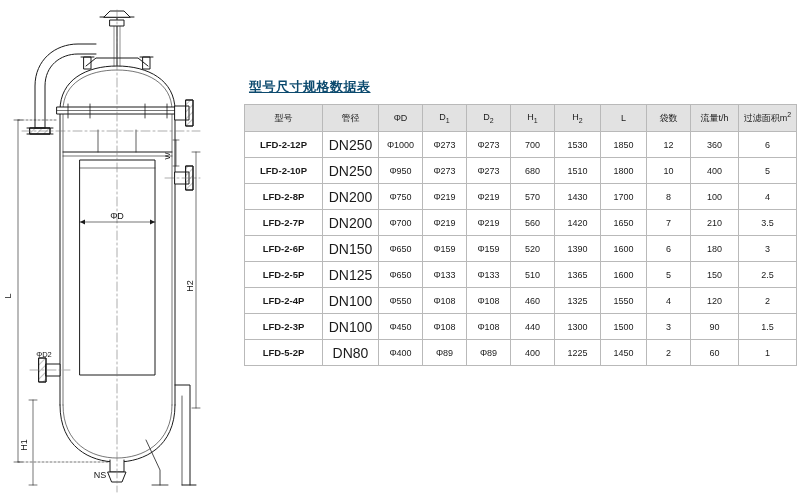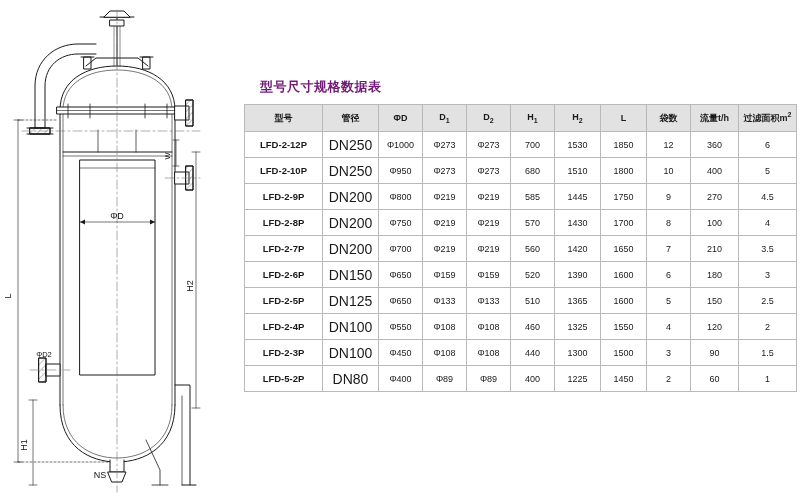--- a/index.html
+++ b/index.html
@@ -34,44 +34,45 @@
   
   .table-panel {
     position: absolute;
     left: 244px;
     top: 78px;
     width: 552px;
   }
   .table-title {
     font-size: 13px;
     font-weight: bold;
-    color: #701a75;
-    margin: 0 0 8px 16px;
+    color: #0c4a6e;
+    margin: 0 0 8px 5px;
     letter-spacing: 0.5px;
+    text-decoration: underline;
   }
   table.spec {
     border-collapse: collapse;
     width: 552px;
     table-layout: fixed;
     background: #fff;
   }
   table.spec th, table.spec td {
     border: 1px solid #b9b9b9;
     font-size: 9px;
     color: #1a1a1a;
     text-align: center;
     vertical-align: middle;
     height: 25px;
     padding: 0 1px;
     white-space: nowrap;
     overflow: hidden;
   }
   table.spec th {
     background: #e2e2e2;
-    font-weight: bold;
+    font-weight: normal;
     font-size: 9px;
     height: 26px;
   }
   table.spec td.model {
     font-weight: bold;
     font-size: 9.5px;
     text-align: center;
   }
   table.spec td.pipe {
     font-weight: normal;
@@ -282,33 +283,20 @@
             <td>Φ273</td>
             <td>Φ273</td>
             <td>680</td>
             <td>1510</td>
             <td>1800</td>
             <td>10</td>
             <td>400</td>
             <td>5</td>
           </tr>
           <tr>
-            <td class="model">LFD-2-9P</td>
-            <td class="pipe">DN200</td>
-            <td>Φ800</td>
-            <td>Φ219</td>
-            <td>Φ219</td>
-            <td>585</td>
-            <td>1445</td>
-            <td>1750</td>
-            <td>9</td>
-            <td>270</td>
-            <td>4.5</td>
-          </tr>
-          <tr>
             <td class="model">LFD-2-8P</td>
             <td class="pipe">DN200</td>
             <td>Φ750</td>
             <td>Φ219</td>
             <td>Φ219</td>
             <td>570</td>
             <td>1430</td>
             <td>1700</td>
             <td>8</td>
             <td>100</td>

